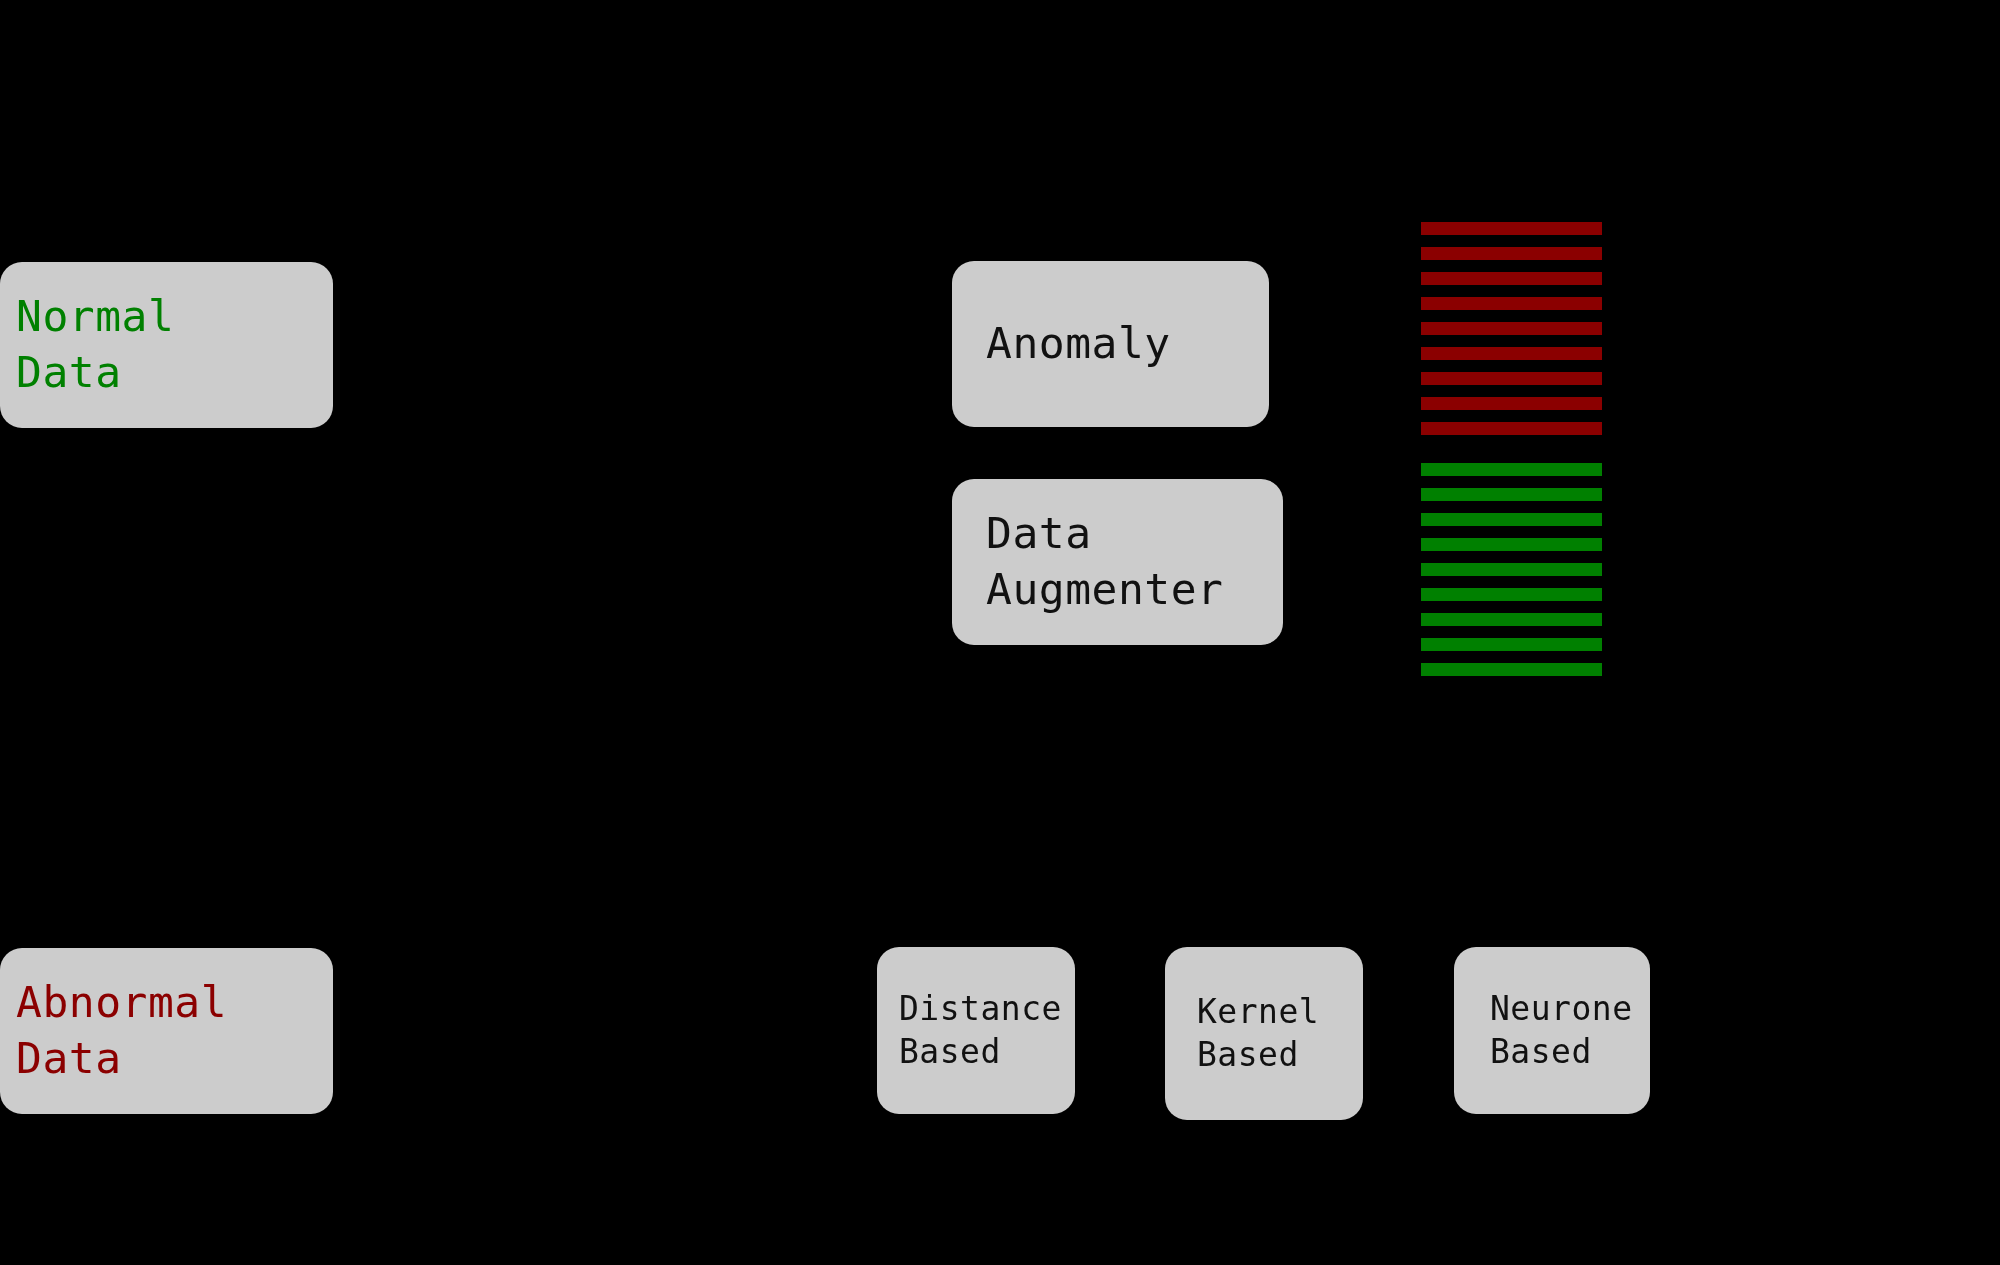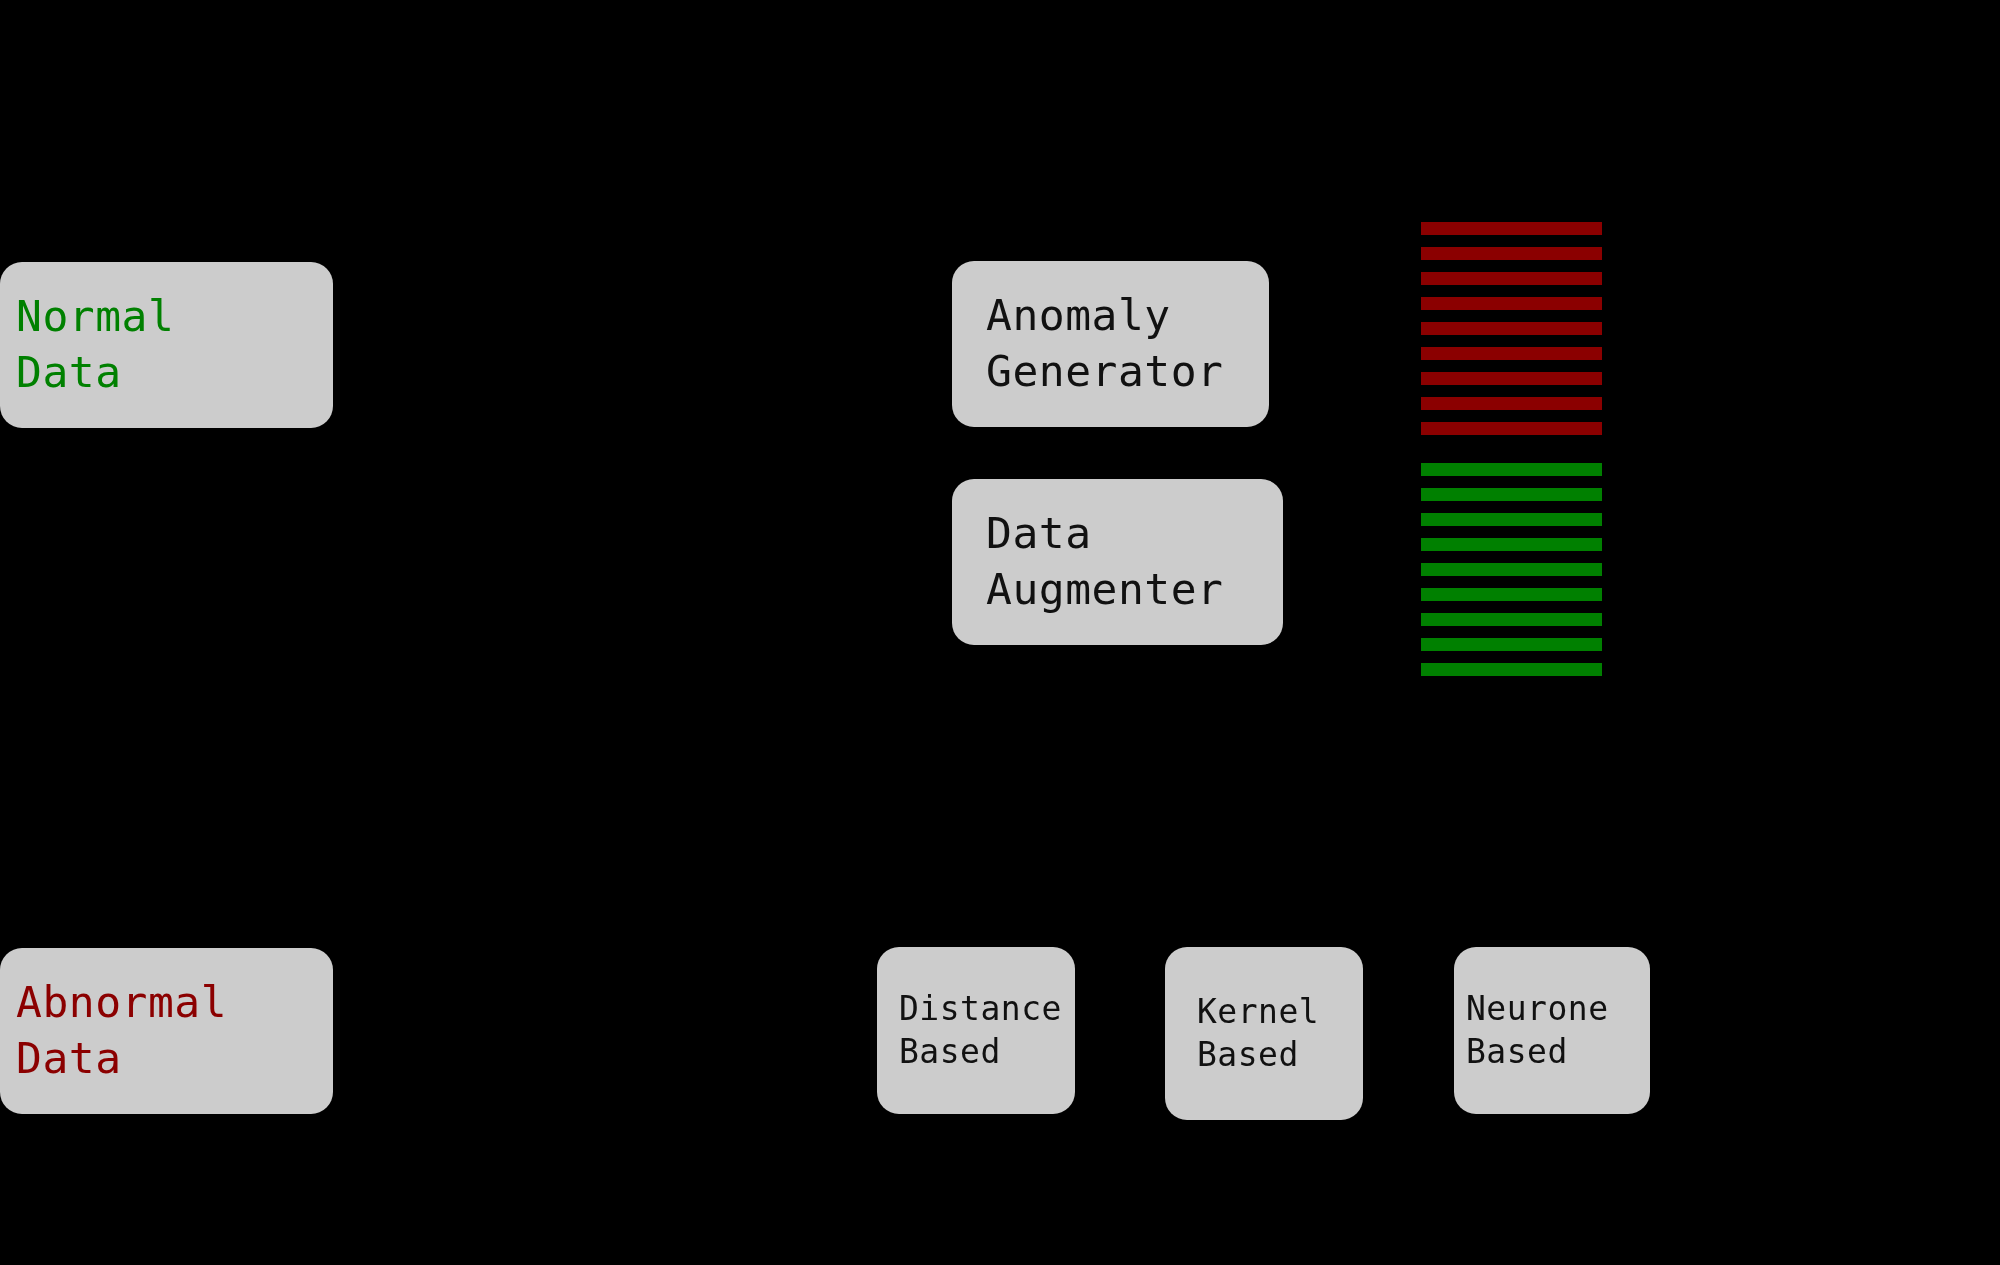--- a/index.html
+++ b/index.html
@@ -80,39 +80,38 @@
     <span class="line txt-green">Data</span>
   </div>
 
   <div class="node node-data" style="left:0px; top:948px; width:333px; height:166px;">
     <span class="line txt-red">Abnormal</span>
     <span class="line txt-red">Data</span>
   </div>
 
   <div class="node node-proc" style="left:952px; top:261px; width:317px; height:166px;">
     <span class="line">Anomaly</span>
-    <span class="line">Generator</span>
   </div>
 
   <div class="node node-proc" style="left:952px; top:479px; width:331px; height:166px;">
     <span class="line">Data</span>
     <span class="line">Augmenter</span>
   </div>
 
   <div class="node node-method" style="left:877px; top:947px; width:198px; height:167px;">
     <span class="line">Distance</span>
     <span class="line">Based</span>
   </div>
 
   <div class="node node-method" style="left:1165px; top:947px; width:198px; height:173px; padding-left:32px;">
     <span class="line">Kernel</span>
     <span class="line">Based</span>
   </div>
 
-  <div class="node node-method" style="left:1454px; top:947px; width:196px; height:167px; padding-left:12px;">
+  <div class="node node-method" style="left:1454px; top:947px; width:196px; height:167px; padding-left:36px;">
     <span class="line">Neurone</span>
     <span class="line">Based</span>
   </div>
 
   <div id="stripes" style="left: 1421px; top: 0px; width: 181px; height: 1265px;">
       <div class="stripe stripe-anomaly" style="top: 222px; width: 181px; height: 13px; background: rgb(139, 0, 0);"></div>
       <div class="stripe stripe-anomaly" style="top: 247px; width: 181px; height: 13px; background: rgb(139, 0, 0);"></div>
       <div class="stripe stripe-anomaly" style="top: 272px; width: 181px; height: 13px; background: rgb(139, 0, 0);"></div>
       <div class="stripe stripe-anomaly" style="top: 297px; width: 181px; height: 13px; background: rgb(139, 0, 0);"></div>
       <div class="stripe stripe-anomaly" style="top: 322px; width: 181px; height: 13px; background: rgb(139, 0, 0);"></div>

